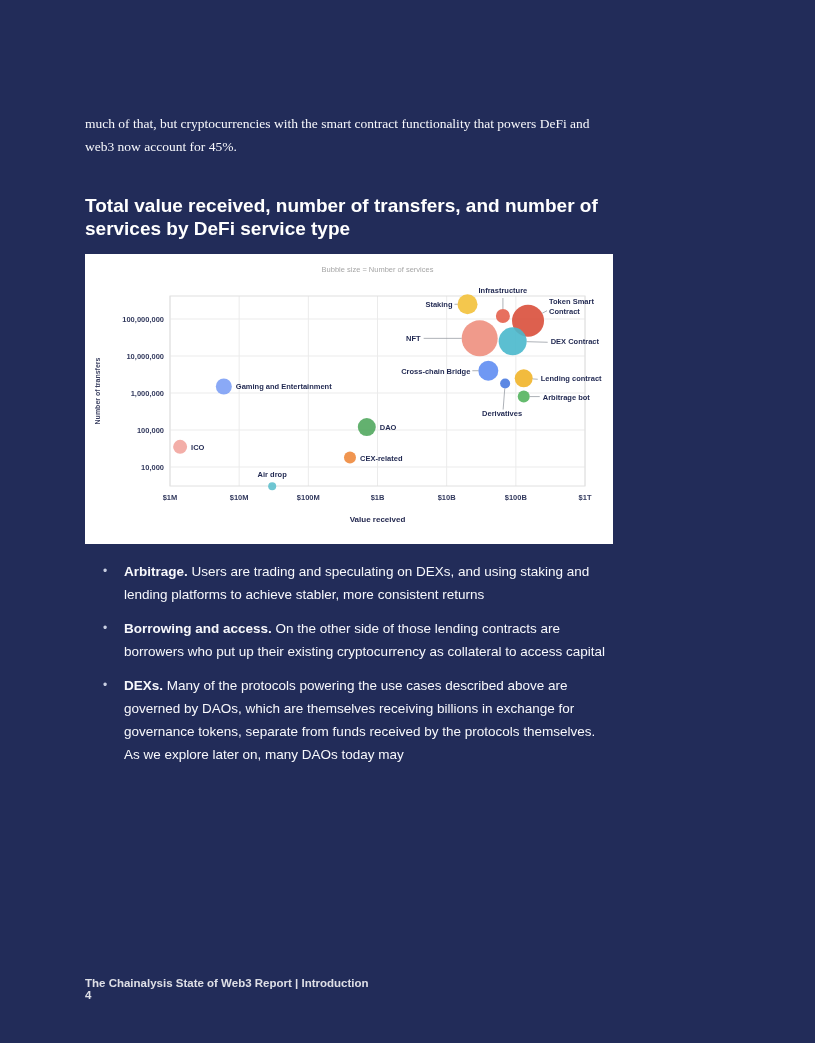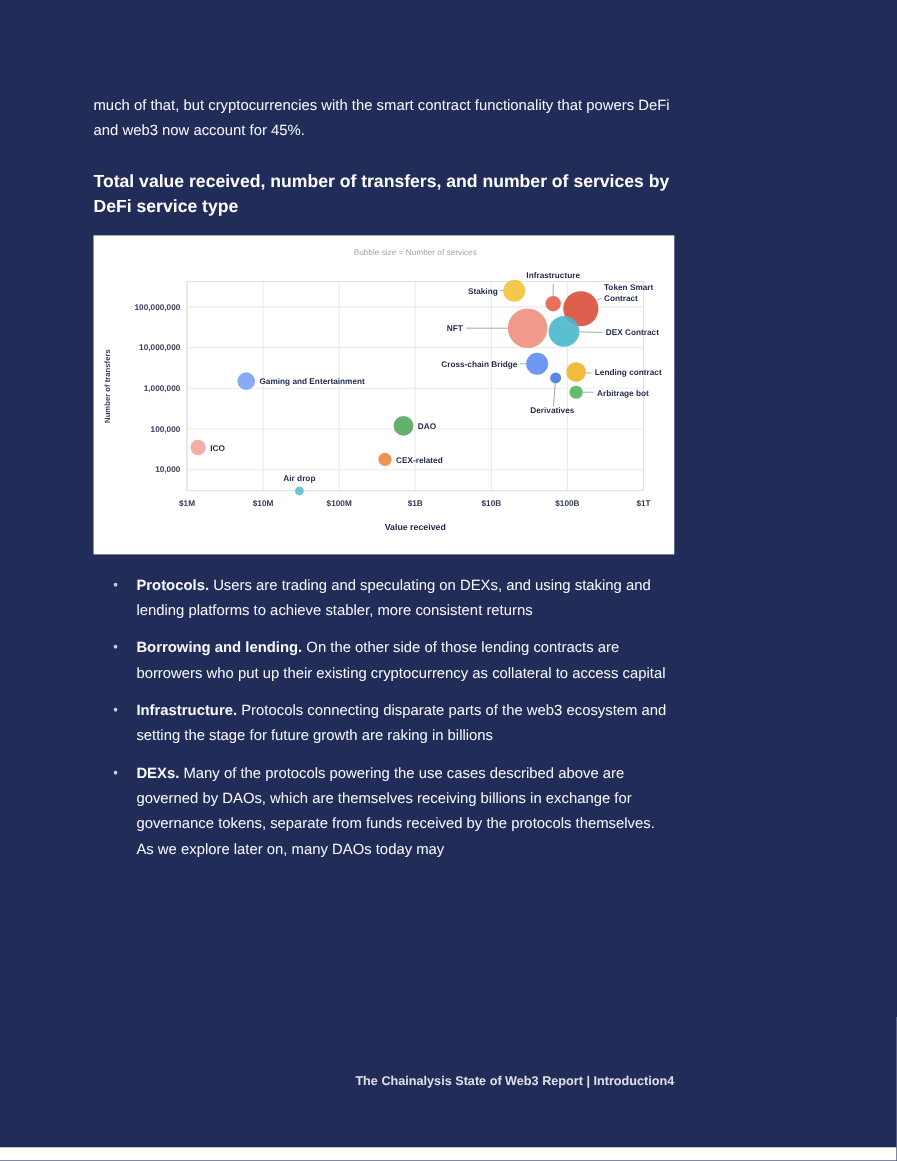--- a/index.html
+++ b/index.html
@@ -1,28 +1,28 @@
 <!DOCTYPE html>
 <html><head>
 <meta charset="utf-8">
 <style>
   * { margin:0; padding:0; box-sizing:border-box; }
   html,body { width:815px; height:1055px; }
   body { font-family:"Liberation Sans", sans-serif; }
   .page { position:relative; width:815px; height:1055px; background:#222c59; overflow:hidden; }
   .content { position:absolute; left:85px; top:0; width:528px; color:#f7f8fc; }
-  .intro { margin-top:84px; font-size:13.5px; line-height:23px; }
-  .chart-heading { margin-top:24px; font-size:16px; line-height:23px; font-weight:bold; color:#ffffff; }
+  .intro { margin-top:112px; font-size:13.5px; line-height:23px;font-family:Liberation Serif, serif; }
+  .chart-heading { margin-top:36px; font-size:19px; line-height:23px; font-weight:bold; color:#ffffff; }
   .chart-panel { margin-top:14px; width:528px; height:290px; background:#ffffff; }
   .lead-par { margin-top:30px; font-size:13.5px; line-height:23px; }
   ul.bullets { margin-top:16px; list-style:none; }
   ul.bullets li { position:relative; padding-left:39px; font-size:13.5px; line-height:23px; margin-bottom:11px; }
   ul.bullets li::before { content:"\2022"; position:absolute; left:18px; top:0; color:#c9cfe2; font-size:12px; line-height:23px; }
   ul.bullets .lead { font-weight:bold; }
-  .footer { position:absolute; left:85px; top:977px; width:528px; display:flex; justify-content:flex-end; font-size:11.5px; font-weight:bold; color:rgba(255,255,255,0.85); }
+  .footer { position:absolute; left:85px; top:977px; width:528px; display:flex; justify-content:space-between; font-size:11.5px; font-weight:bold; color:rgba(255,255,255,0.85);flex-direction:column; }
   .bottom-strip { position:absolute; left:0; bottom:0; width:100%; height:12px; background:#ffffff; }
   svg text { font-family:"Liberation Sans", sans-serif; }
 </style>
 </head>
 <body>
 
 <div class="page" style="background: rgb(34, 44, 89);">
   <div class="content">
     <p class="intro">much of that, but cryptocurrencies with the smart contract functionality that powers DeFi and web3 now account for 45%.</p>
     <h2 class="chart-heading">Total value received, number of transfers, and number of services by DeFi service type</h2>
@@ -89,23 +89,22 @@
           <line x1="418.13543142778616" y1="155.55491731117766" x2="419.7519489333625" y2="134.54018973868557" stroke="#8a8f98" stroke-width="0.7"></line>
           <text x="417.13543142778616" y="161.55491731117766" text-anchor="middle" font-size="7.5" font-weight="bold" fill="#1f2750"><tspan x="417.13543142778616" dy="0">Derivatives</tspan></text>
           <text x="150.82472198903665" y="135.4846234149398" text-anchor="start" font-size="7.5" font-weight="bold" fill="#1f2750"><tspan x="150.82472198903665" dy="0">Gaming and Entertainment</tspan></text>
           <text x="294.7954314277862" y="176.07029389623787" text-anchor="start" font-size="7.5" font-weight="bold" fill="#1f2750"><tspan x="294.7954314277862" dy="0">DAO</tspan></text>
           <text x="106.10767622786373" y="195.8694823590398" text-anchor="start" font-size="7.5" font-weight="bold" fill="#1f2750"><tspan x="106.10767622786373" dy="0">ICO</tspan></text>
           <text x="274.98448960015514" y="206.55491731117766" text-anchor="start" font-size="7.5" font-weight="bold" fill="#1f2750"><tspan x="274.98448960015514" dy="0">CEX-related</tspan></text>
           <text x="187.17247718895908" y="223.34651357537248" text-anchor="middle" font-size="7.5" font-weight="bold" fill="#1f2750"><tspan x="187.17247718895908" dy="0">Air drop</tspan></text>
         </svg>
     </div>
     <ul class="bullets">
-        <li><span class="lead">Protocols.</span> Users are trading and speculating on DEXs, and using staking and lending platforms to achieve stabler, more consistent returns</li>
-        <li><span class="lead">Borrowing and lending.</span> On the other side of those lending contracts are borrowers who put up their existing cryptocurrency as collateral to access capital</li>
-        <li><span class="lead">Infrastructure.</span> Protocols connecting disparate parts of the web3 ecosystem and setting the stage for future growth are raking in billions</li>
+        <li><span class="lead">Arbitrage.</span> Users are trading and speculating on DEXs, and using staking and lending platforms to achieve stabler, more consistent returns</li>
+        <li><span class="lead">Borrowing and access.</span> On the other side of those lending contracts are borrowers who put up their existing cryptocurrency as collateral to access capital</li>
         <li><span class="lead">DEXs.</span> Many of the protocols powering the use cases described above are governed by DAOs, which are themselves receiving billions in exchange for governance tokens, separate from funds received by the protocols themselves. As we explore later on, many DAOs today may</li>
       </ul>
   </div>
   <div class="footer">
     <span>The Chainalysis State of Web3 Report | Introduction</span>
     <span>4</span>
   </div>
   <div class="bottom-strip"></div>
 </div>
 

